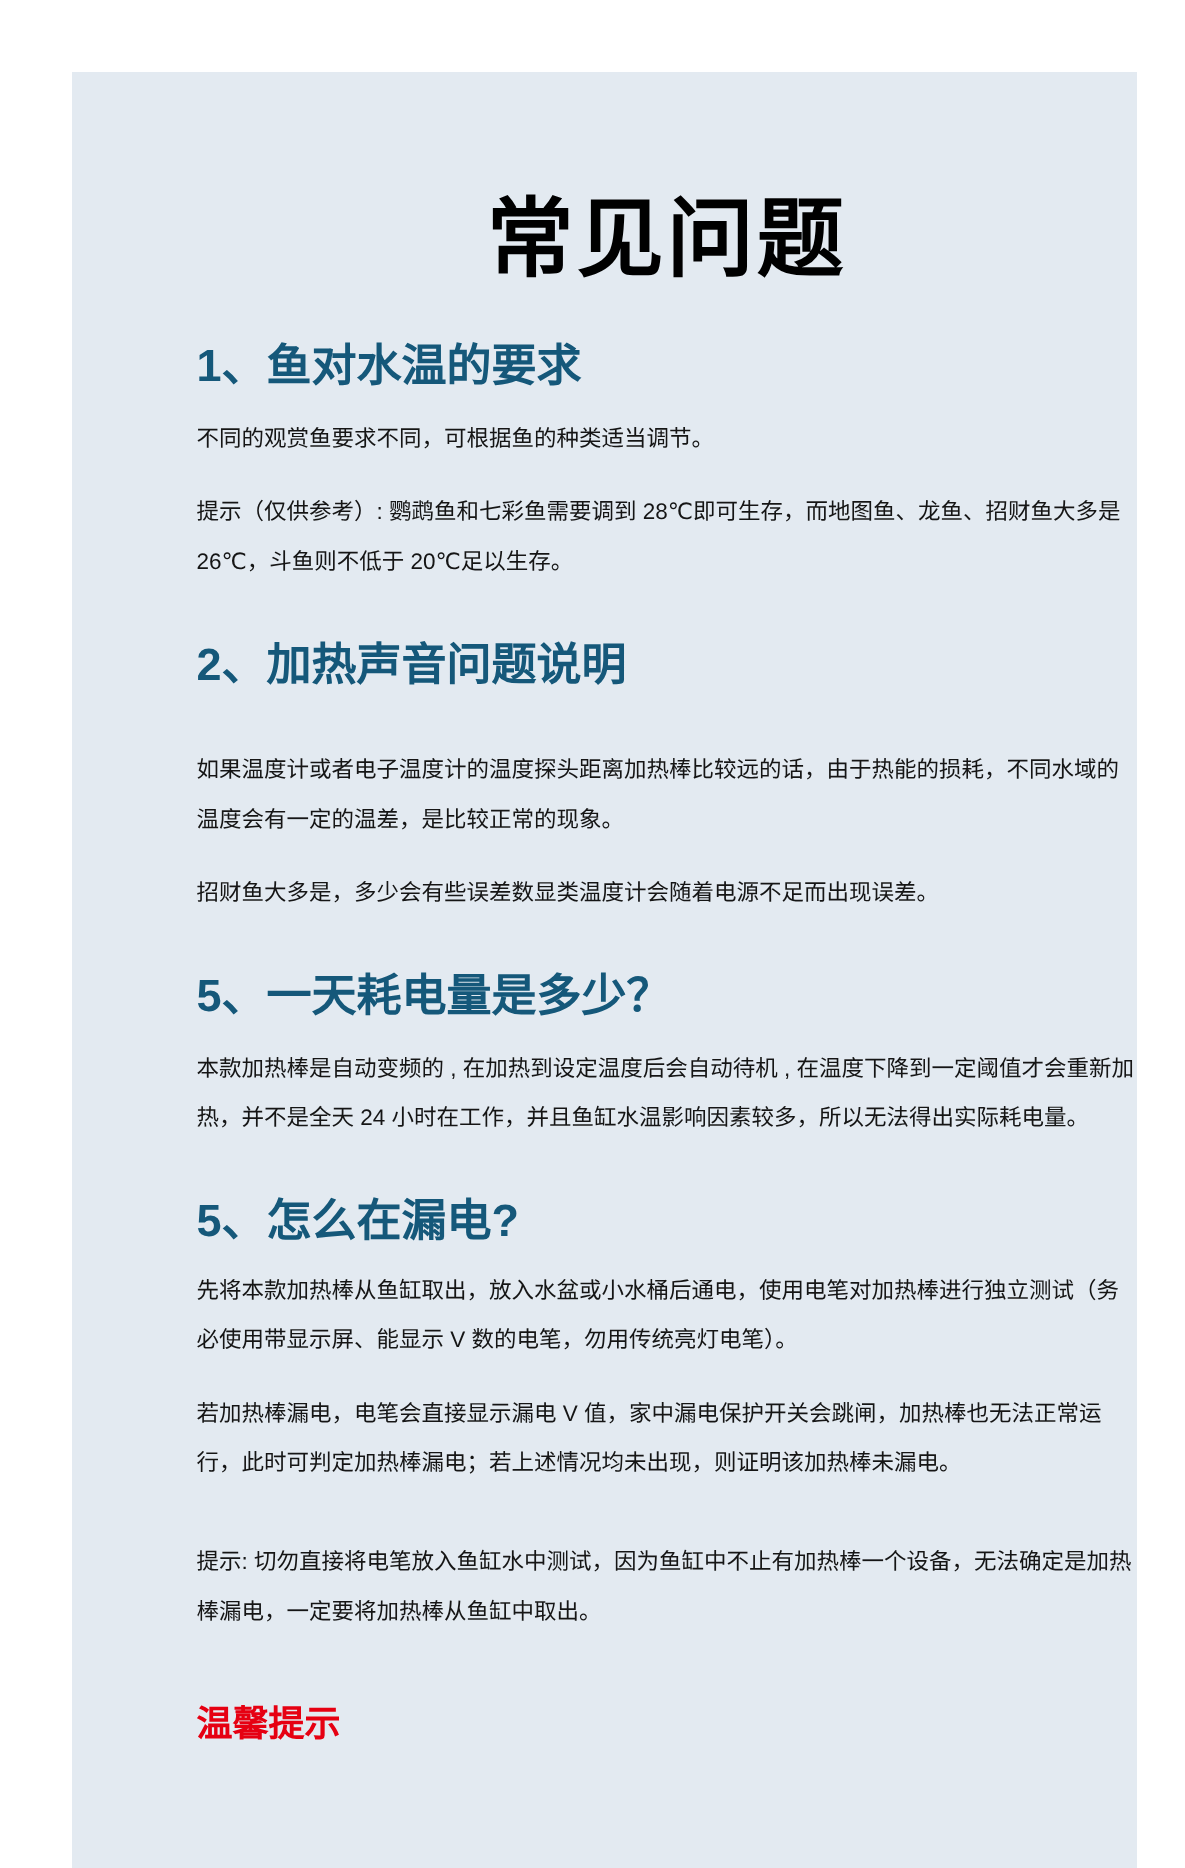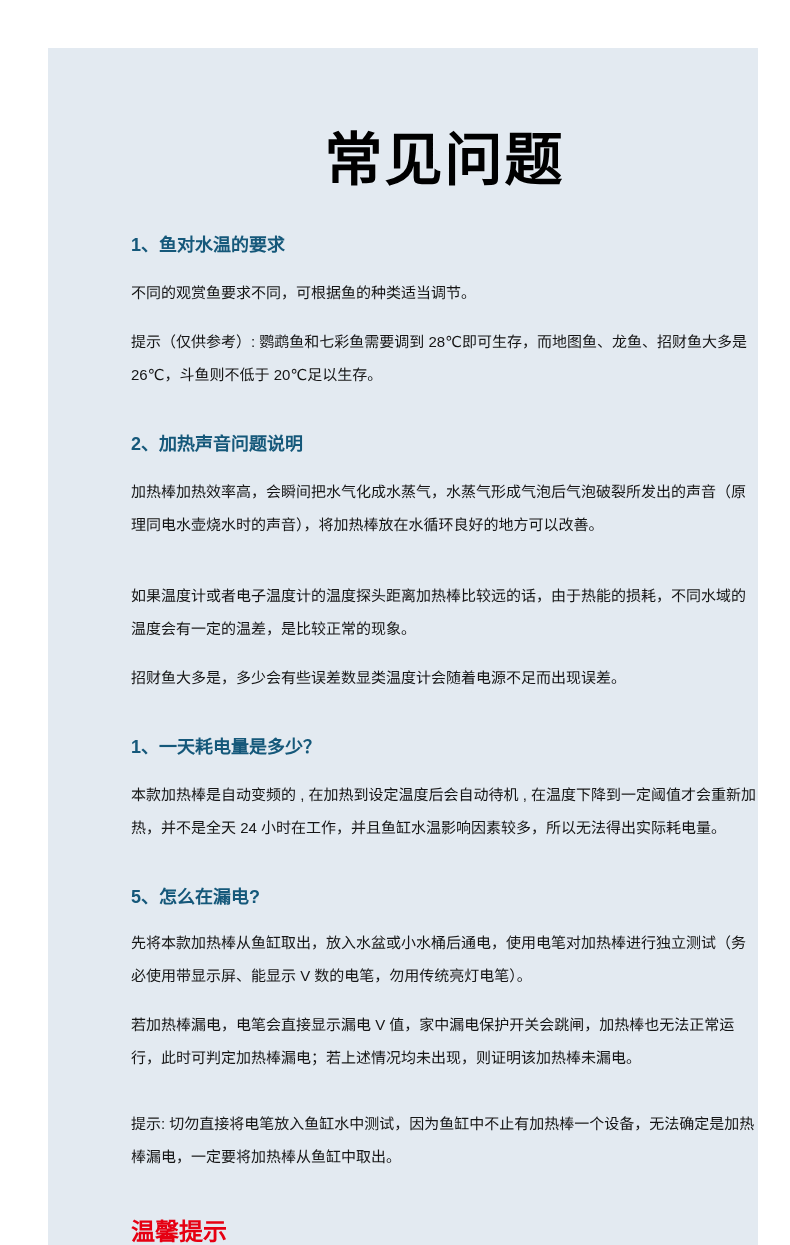--- a/index.html
+++ b/index.html
@@ -29,21 +29,21 @@
     font-size:58px;
     line-height:64px;
     font-weight:800;
     letter-spacing:2px;
     color:#000;
   }
   .faq-section{
     margin-top:38px;
   }
   .section-heading{
-    font-size:18px;
+    font-size:30px;
     line-height:30px;
     font-weight:bold;
     color:var(--heading);
     margin-bottom:6px;
   }
   .body-text{
     font-size:15px;
     line-height:33px;
     color:var(--body);
   }
@@ -70,30 +70,29 @@
     <h1 class="page-title">常见问题</h1>
 
     <section class="faq-section">
       <h2 class="section-heading">1、鱼对水温的要求</h2>
       <p class="body-text">不同的观赏鱼要求不同，可根据鱼的种类适当调节。</p>
       <p class="body-text">提示（仅供参考）: 鹦鹉鱼和七彩鱼需要调到 28℃即可生存，而地图鱼、龙鱼、招财鱼大多是 26℃，斗鱼则不低于 20℃足以生存。</p>
     </section>
 
     <section class="faq-section">
       <h2 class="section-heading">2、加热声音问题说明</h2>
-      <p class="body-text">加热棒加热效率高，会瞬间把水气化成水蒸气，水蒸气形成气泡后气泡破裂所发出的声音（原理同电水壶烧水时的声音），将加热棒放在水循环良好的地方可以改善。</p>
     </section>
 
     <section class="faq-section">
       <p class="body-text">如果温度计或者电子温度计的温度探头距离加热棒比较远的话，由于热能的损耗，不同水域的温度会有一定的温差，是比较正常的现象。</p>
       <p class="body-text">招财鱼大多是，多少会有些误差数显类温度计会随着电源不足而出现误差。</p>
     </section>
 
     <section class="faq-section">
-      <h2 class="section-heading">1、一天耗电量是多少？</h2>
+      <h2 class="section-heading">5、一天耗电量是多少？</h2>
       <p class="body-text">本款加热棒是自动变频的 , 在加热到设定温度后会自动待机 , 在温度下降到一定阈值才会重新加热，并不是全天 24 小时在工作，并且鱼缸水温影响因素较多，所以无法得出实际耗电量。</p>
     </section>
 
     <section class="faq-section">
       <h2 class="section-heading">5、怎么在漏电?</h2>
       <p class="body-text pre-gap">先将本款加热棒从鱼缸取出，放入水盆或小水桶后通电，使用电笔对加热棒进行独立测试（务必使用带显示屏、能显示 V 数的电笔，勿用传统亮灯电笔）。</p>
       <p class="body-text">若加热棒漏电，电笔会直接显示漏电 V 值，家中漏电保护开关会跳闸，加热棒也无法正常运行，此时可判定加热棒漏电；若上述情况均未出现，则证明该加热棒未漏电。</p>
       <p class="body-text gap-top">提示: 切勿直接将电笔放入鱼缸水中测试，因为鱼缸中不止有加热棒一个设备，无法确定是加热棒漏电，一定要将加热棒从鱼缸中取出。</p>
     </section>
 

